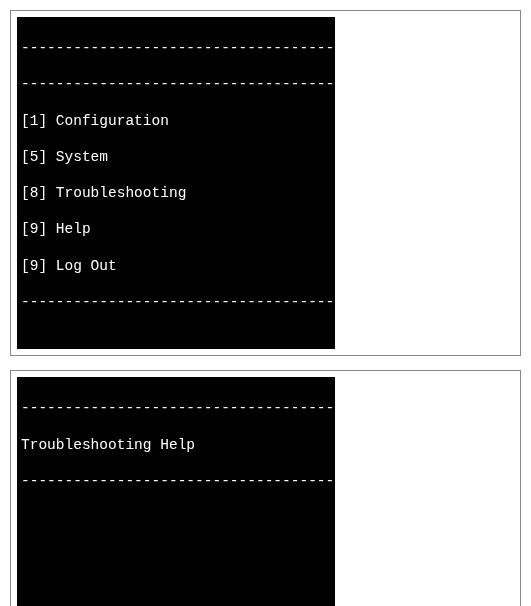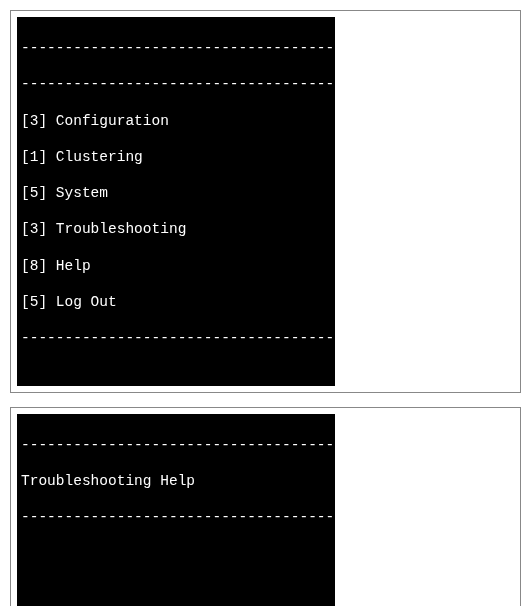--- a/index.html
+++ b/index.html
@@ -29,26 +29,25 @@
   }
   .row { display: block; }
 </style>
 </head>
 <body>
 
 <div class="frame">
   <div class="term med" style="width:310px;">
 <span class="row">------------------------------------</span>
 <span class="row">------------------------------------</span>
-<span class="row">[3] Configuration</span>
-<span class="row">[1] Clustering</span>
+<span class="row">[1] Configuration</span>
 <span class="row">[5] System</span>
-<span class="row">[3] Troubleshooting</span>
-<span class="row">[8] Help</span>
-<span class="row">[5] Log Out</span>
+<span class="row">[8] Troubleshooting</span>
+<span class="row">[9] Help</span>
+<span class="row">[9] Log Out</span>
 <span class="row">------------------------------------</span>
   </div>
 </div>
 
 <div class="frame">
   <div class="term med" style="width:310px;">
 <span class="row">------------------------------------</span>
 <span class="row">Troubleshooting Help</span>
 <span class="row">------------------------------------</span>
 

